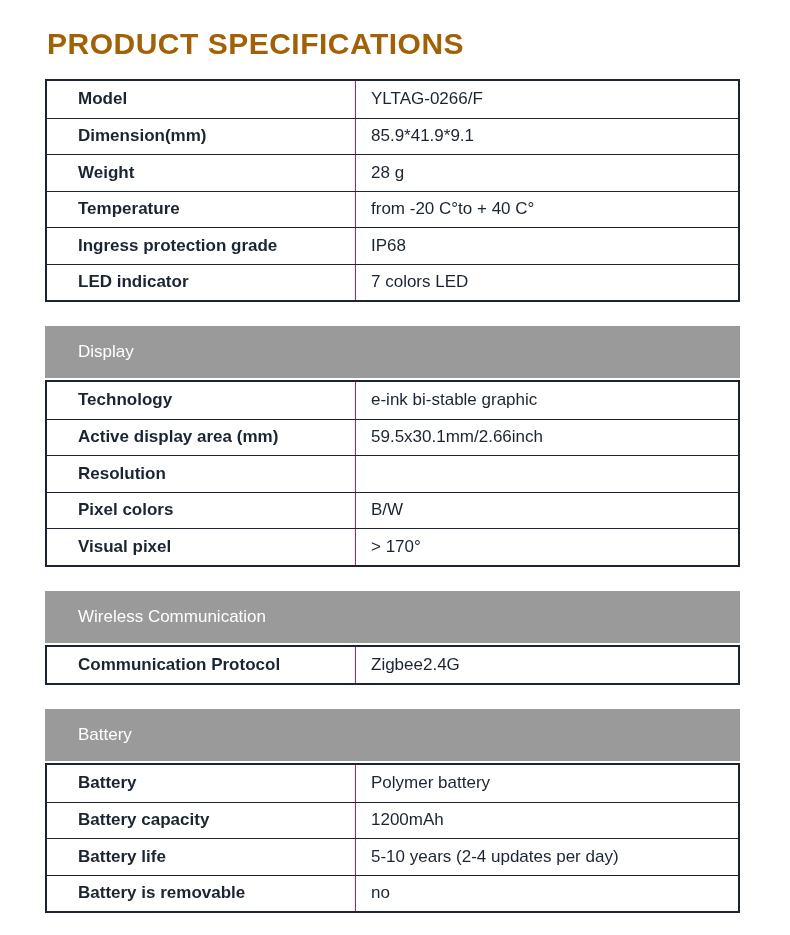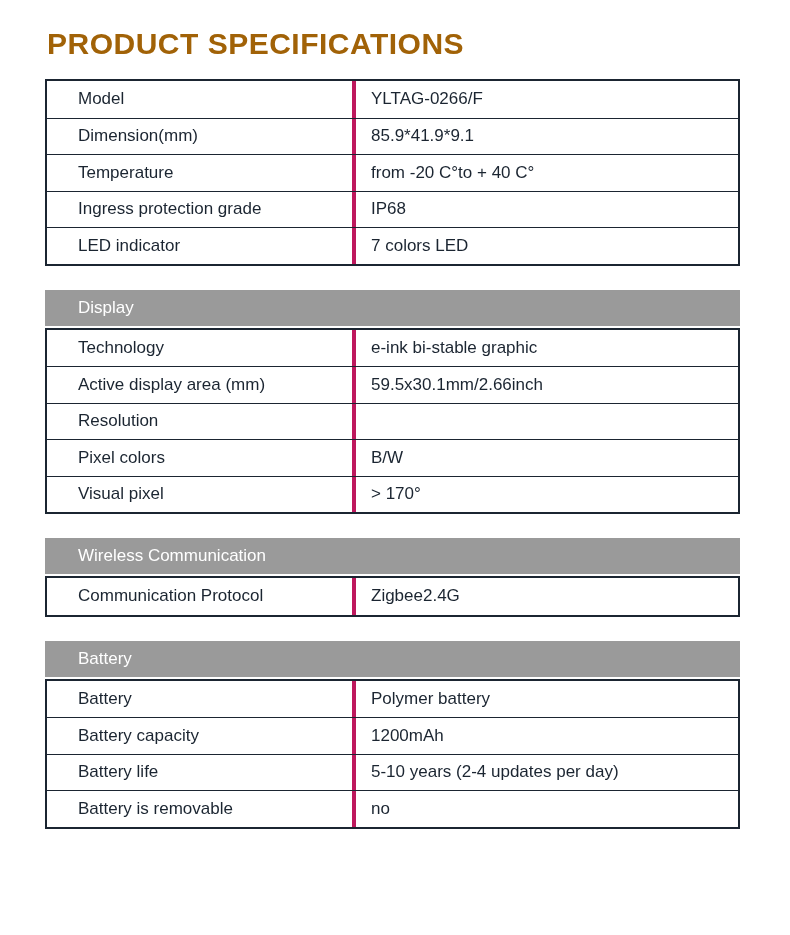--- a/index.html
+++ b/index.html
@@ -29,21 +29,21 @@
     width: 695px;
     margin-left: 45px;
   }
   .spec-section.first {
     margin-top: 19px;
   }
   .spec-section + .spec-section {
     margin-top: 24px;
   }
   .section-header {
-    height: 36px;
+    height: 52px;
     background: #9a9a9a;
     color: #ffffff;
     font-size: 17px;
     display: flex;
     align-items: center;
     padding-left: 33px;
     margin-bottom: 2px;
   }
   .rows {
     border: 2px solid #1b2531;
@@ -60,21 +60,22 @@
     align-items: center;
     font-size: 17px;
     color: #1b2531;
     white-space: nowrap;
     overflow: hidden;
   }
   .cell.label {
     width: 309px;
     flex: 0 0 309px;
     padding-left: 31px;
-    border-right: 4px solid #be185d;
+    border-right: 1px solid #be185d;
+    font-weight: bold;
   }
   .cell.value {
     flex: 1 1 auto;
     padding-left: 15px;
   }
 </style>
 </head>
 <body>
 
 <div class="page">
@@ -83,20 +84,24 @@
 
   <section class="spec-section first">
     <div class="rows">
       <div class="row">
         <div class="cell label">Model</div>
         <div class="cell value">YLTAG-0266/F</div>
       </div>
       <div class="row">
         <div class="cell label">Dimension(mm)</div>
         <div class="cell value">85.9*41.9*9.1</div>
+      </div>
+      <div class="row">
+        <div class="cell label">Weight</div>
+        <div class="cell value">28 g</div>
       </div>
       <div class="row">
         <div class="cell label">Temperature</div>
         <div class="cell value">from -20 C°to + 40 C°</div>
       </div>
       <div class="row">
         <div class="cell label">Ingress protection grade</div>
         <div class="cell value">IP68</div>
       </div>
       <div class="row">

